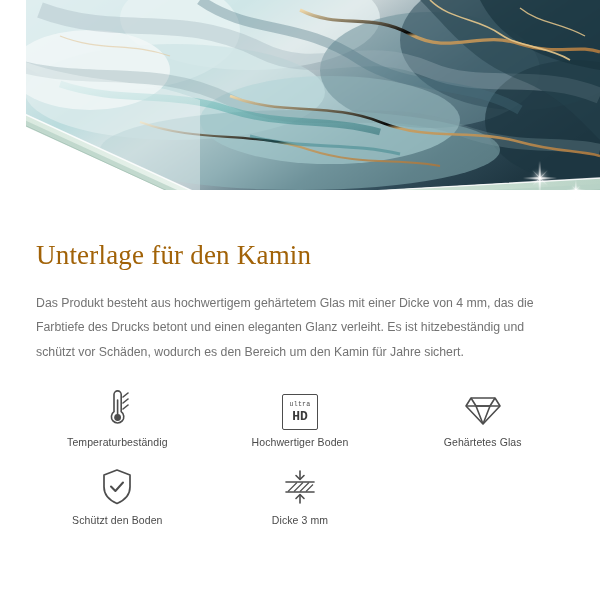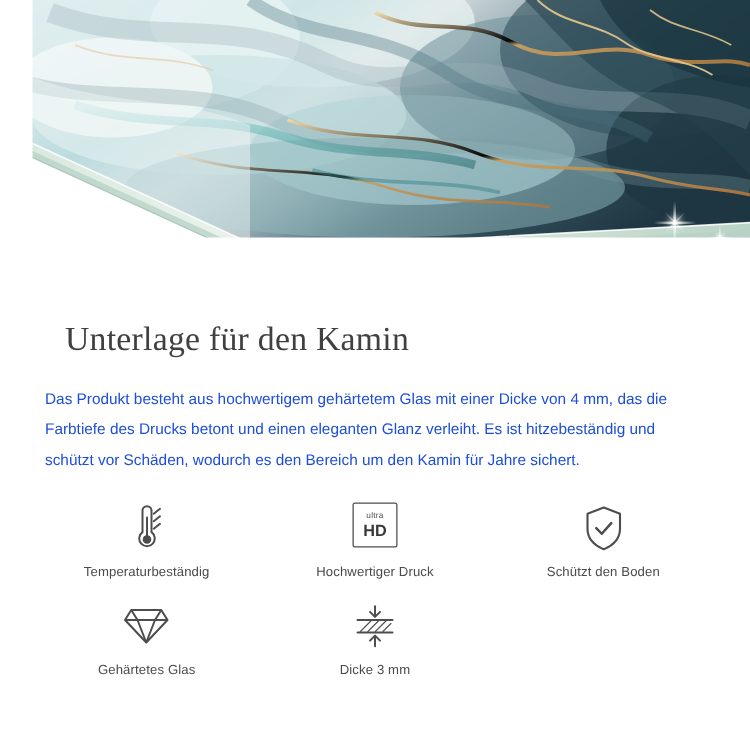--- a/index.html
+++ b/index.html
@@ -56,59 +56,60 @@
   .sparkle .s-h { width: 34px; height: 1.5px; transform: translate(-50%,-50%); }
   .sparkle .s-v { width: 34px; height: 1.5px; transform: translate(-50%,-50%) rotate(90deg); }
   .sparkle .s-d1 { width: 22px; height: 1px; transform: translate(-50%,-50%) rotate(45deg); opacity: .75; }
   .sparkle .s-d2 { width: 22px; height: 1px; transform: translate(-50%,-50%) rotate(-45deg); opacity: .75; }
 
   
   .content {
     padding: 0 36px;
   }
   .headline {
-    margin: 16px;
+    margin: 0;
     padding-top: 16px;
     font-family: "Liberation Serif", serif;
     font-size: 27px;
     line-height: 1.28;
     font-weight: 400;
-    color: #404040;
+    color: #a16207;
     letter-spacing: 0.2px;
   }
   .headline .line {
     display: block;
   }
   .body-copy {
     margin: 18px 0 0 0;
     font-size: 12.3px;
     line-height: 2.0;
-    color: #1d4ed8;
+    color: #737373;
     max-width: 530px;
   }
 
   
   .features {
     margin-top: 22px;
     padding: 0 26px;
     display: grid;
     grid-template-columns: repeat(3, 1fr);
     row-gap: 16px;
   }
   .feature {
     display: flex;
     flex-direction: column;
     align-items: center;
     justify-content: flex-start;
   }
   .feature-icon {
     height: 44px;
     display: flex;
-    align-items: flex-start;
+    align-items: flex-end;
     justify-content: center;
+    font-family: Liberation Mono, monospace;
   }
   .feature-label {
     margin-top: 6px;
     font-size: 10.5px;
     color: #4a4a4a;
     text-align: right;
     letter-spacing: .1px;
   }
   .ultrahd-box {
     width: 34px;
@@ -265,46 +266,46 @@
       <div class="feature-label">Temperaturbeständig</div>
     </div>
 
     <div class="feature">
       <div class="feature-icon">
         <div class="ultrahd-box">
           <span class="u-top">ultra</span>
           <span class="u-bot">HD</span>
         </div>
       </div>
-      <div class="feature-label">Hochwertiger Druck</div>
-    </div>
-
-    <div class="feature">
-      <div class="feature-icon">
-        <svg width="40" height="42" viewBox="0 0 40 42">
-          <path d="M20 4 L33 9 V21 C33 29.5 27 34.5 20 37.5 C13 34.5 7 29.5 7 21 V9 Z" fill="none" stroke="#4d4d4d" stroke-width="1.7" stroke-linejoin="round"></path>
-          <polyline points="14,20.5 18.4,25 26,16.5" fill="none" stroke="#4d4d4d" stroke-width="2" stroke-linecap="round" stroke-linejoin="round"></polyline>
-        </svg>
-      </div>
-      <div class="feature-label">Schützt den Boden</div>
+      <div class="feature-label">Hochwertiger Boden</div>
     </div>
 
     <div class="feature">
       <div class="feature-icon">
         <svg width="44" height="40" viewBox="0 0 44 40">
           <g fill="none" stroke="#4d4d4d" stroke-width="1.6" stroke-linejoin="round">
             <path d="M10 8 H34 L39 16 L22 34 L5 16 Z"></path>
             <path d="M5 16 H39"></path>
             <path d="M10 8 L15 16 L22 34"></path>
             <path d="M34 8 L29 16 L22 34"></path>
             <path d="M15 16 H29"></path>
           </g>
         </svg>
       </div>
       <div class="feature-label">Gehärtetes Glas</div>
+    </div>
+
+    <div class="feature">
+      <div class="feature-icon">
+        <svg width="40" height="42" viewBox="0 0 40 42">
+          <path d="M20 4 L33 9 V21 C33 29.5 27 34.5 20 37.5 C13 34.5 7 29.5 7 21 V9 Z" fill="none" stroke="#4d4d4d" stroke-width="1.7" stroke-linejoin="round"></path>
+          <polyline points="14,20.5 18.4,25 26,16.5" fill="none" stroke="#4d4d4d" stroke-width="2" stroke-linecap="round" stroke-linejoin="round"></polyline>
+        </svg>
+      </div>
+      <div class="feature-label">Schützt den Boden</div>
     </div>
 
 
     <div class="feature">
       <div class="feature-icon">
         <svg width="42" height="42" viewBox="0 0 42 42">
           <g stroke="#4d4d4d" stroke-width="1.6" fill="none" stroke-linecap="round" stroke-linejoin="round">
             <line x1="21" y1="5" x2="21" y2="13"></line>
             <polyline points="17,9.5 21,13.5 25,9.5"></polyline>
             <line x1="21" y1="37" x2="21" y2="29"></line>

